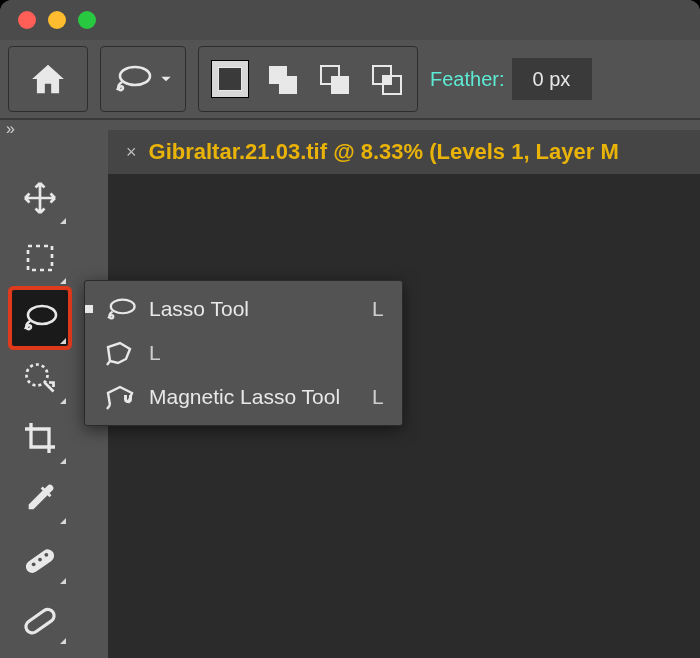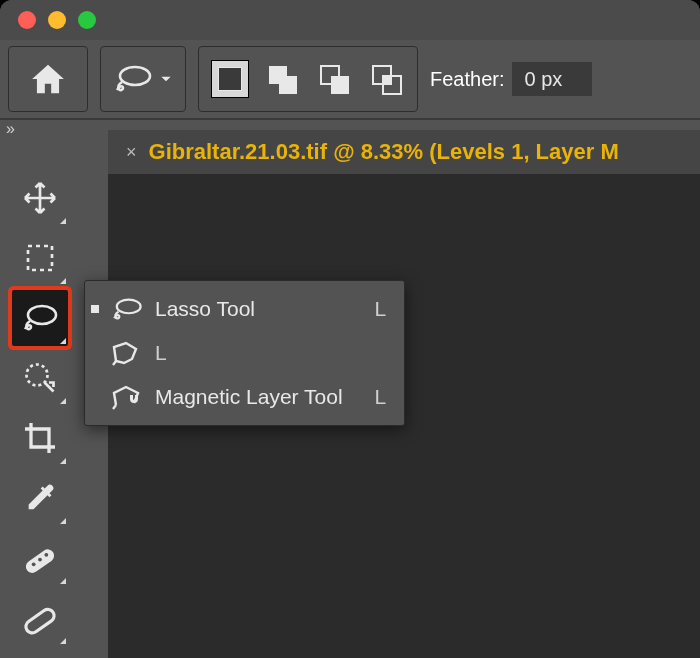--- a/index.html
+++ b/index.html
@@ -17,41 +17,41 @@
   .home-box { width:80px; height:66px; border:1px solid #2d2d2d; border-radius:4px; display:flex; align-items:center; justify-content:center; }
   svg { display:block; }
   .tool-pair { display:flex; align-items:center; gap:6px; height:66px; border:1px solid #2d2d2d; border-radius:4px; padding:0 12px; }
   .chev { width:14px; height:14px; }
   .select-modes { display:flex; align-items:center; gap:14px; height:66px; border:1px solid #2d2d2d; border-radius:4px; padding:0 12px; }
   .mode-box { width:38px; height:38px; display:flex; align-items:center; justify-content:center; }
   .mode-active { background:#d8d8d8; border:1px solid #000; }
   .mode-active .sq { background:#3a3a3a; border:1px solid #e8e8e8; }
   .sq { width:24px; height:24px; }
   .feather { display:flex; align-items:center; gap:8px; }
-  .feather-label { color:#ffffff; font-size:20px; }
-  .feather-input { width:80px; height:34px; background:#3a3a3a; border:none; color:#e8e8e8; font-size:20px; padding:0 12px; }
+  .feather-label { color:#5eead4; font-size:20px; }
+  .feather-input { width:80px; height:42px; background:#3a3a3a; border:none; color:#e8e8e8; font-size:20px; padding:0 20px; }
   
   .tabstrip { position:absolute; left:108px; right:0; top:130px; height:44px; background:#454545; display:flex; align-items:center; }
   .tab { display:flex; align-items:center; gap:12px; padding:0 18px; height:44px; background:#454545; }
   .tab-close { color:#bcbcbc; font-size:18px; cursor:pointer; }
   .tab-title { color:#eab308; font-size:22px; font-weight:600; white-space:nowrap; }
   
   .panelstrip { position:absolute; left:0; top:120px; width:32px; background:#535353; height:40px; }
   .expand { color:#d0d0d0; font-size:16px; padding-left:6px; letter-spacing:-3px; }
   
   .toolbar { position:absolute; left:8px; top:164px; width:64px; background:#535353; display:flex; flex-direction:column; align-items:center; gap:4px; padding-top:6px; }
   .tool { width:56px; height:56px; display:flex; align-items:center; justify-content:center; position:relative; border-radius:2px; }
   .tool.active { background:#1a1a1a; }
   .tool.highlighted { box-shadow: 0 0 0 4px #e03a1c; }
   .fly-indicator { position:absolute; right:2px; bottom:2px; width:0; height:0; border-left:6px solid transparent; border-bottom:6px solid #d8d8d8; }
   
   .canvas { position:absolute; left:108px; top:174px; right:0; bottom:0; background:#2b2b2b; }
   
   .flyout { position:absolute; left:84px; top:280px; background:#535353; border:1px solid #2a2a2a; border-radius:3px; padding:6px 0; box-shadow:0 4px 16px rgba(0,0,0,.5); }
-  .flyout-row { display:flex; align-items:center; gap:10px; padding:4px 18px 4px 6px; height:44px; cursor:default; }
+  .flyout-row { display:flex; align-items:center; gap:10px; padding:4px 18px 4px 0; height:44px; cursor:default; }
   .flyout-row.current .dot { background:#e8e8e8; }
   .dot { width:8px; height:8px; }
   .fly-icon { width:36px; height:36px; display:flex; align-items:center; justify-content:center; }
   .fly-label { color:#e8e8e8; font-size:21px; flex:1; padding-right:22px; }
   .fly-shortcut { color:#cfcfcf; font-size:21px; }
   
   .optline { position:absolute; left:0; right:0; top:118px; height:2px; background:#3a3a3a; }
 </style>
 </head>
 <body>
@@ -206,18 +206,18 @@
     </div>
     <div class="flyout-row">
       <span class="dot"></span>
       <span class="fly-icon">
         <svg width="34" height="28" viewBox="0 0 34 28" fill="none" stroke="#e8e8e8" stroke-width="2.4">
             <path d="M6 22L4 10l12-6 12 6-4 10"></path>
             <path d="M20 16a4 4 0 108 0v-4h-3v4a1 1 0 11-2 0v-4h-3z" fill="#e8e8e8" stroke="none"></path>
             <path d="M6 22l-3 4"></path>
           </svg>
       </span>
-      <span class="fly-label">Magnetic Layer Tool</span>
+      <span class="fly-label">Magnetic Lasso Tool</span>
       <span class="fly-shortcut">L</span>
     </div>
   </div>
 
 </div>
 
 </body></html>

